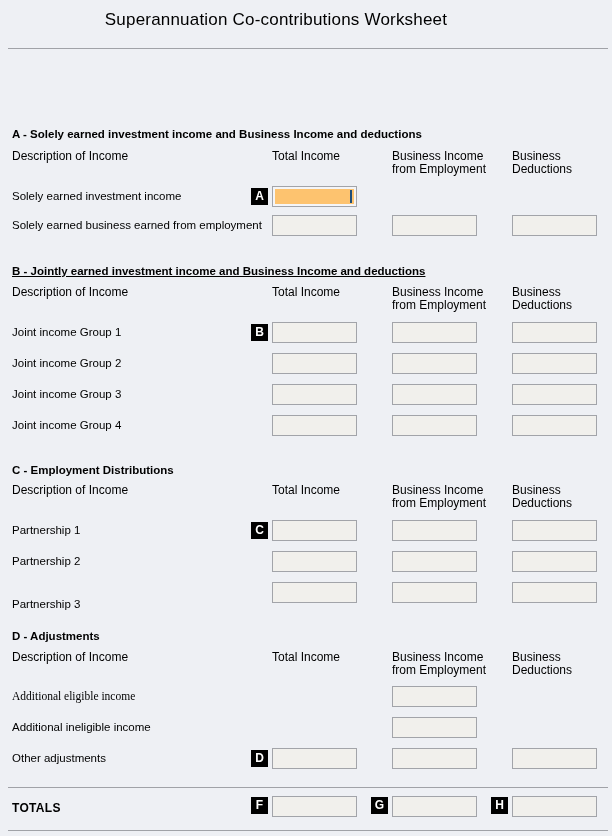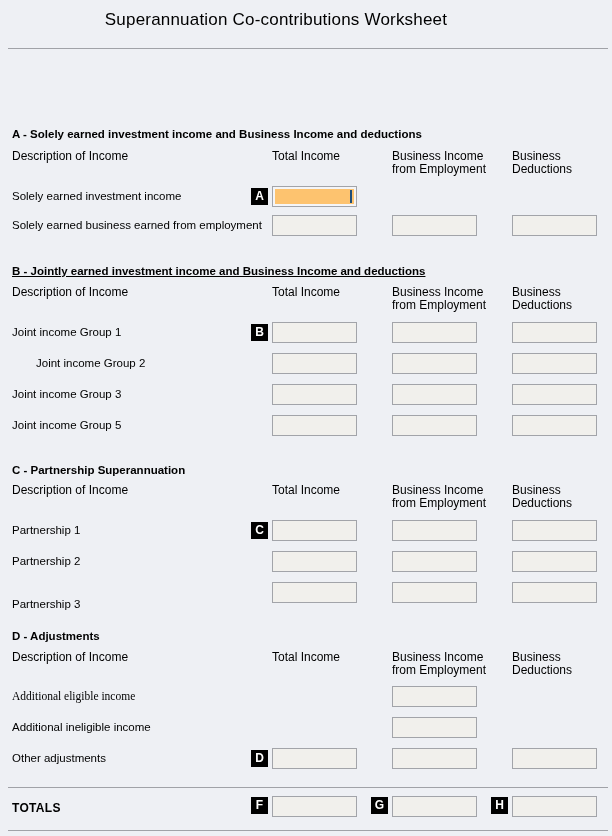--- a/index.html
+++ b/index.html
@@ -72,33 +72,33 @@
       <div class="colhead" style="left: 272px; top: 286px;">Total Income</div>
       <div class="colhead" style="left: 392px; top: 286px;">Business Income</div>
       <div class="colhead" style="left: 392px; top: 299px;">from Employment</div>
       <div class="colhead" style="left: 512px; top: 286px;">Business</div>
       <div class="colhead" style="left: 512px; top: 299px;">Deductions</div>
       <div class="row-label" style="top: 326px;">Joint income Group 1</div>
       <div class="marker" style="left: 251px; top: 324px;">B</div>
       <input type="text" class="field" value="" style="left: 272px; top: 322px;">
       <input type="text" class="field" value="" style="left: 392px; top: 322px;">
       <input type="text" class="field" value="" style="left: 512px; top: 322px;">
-      <div class="row-label" style="top: 357px; margin-left: 24px;">Joint income Group 2</div>
+      <div class="row-label" style="top: 357px;">Joint income Group 2</div>
       <input type="text" class="field" value="" style="left: 272px; top: 353px;">
       <input type="text" class="field" value="" style="left: 392px; top: 353px;">
       <input type="text" class="field" value="" style="left: 512px; top: 353px;">
       <div class="row-label" style="top: 388px;">Joint income Group 3</div>
       <input type="text" class="field" value="" style="left: 272px; top: 384px;">
       <input type="text" class="field" value="" style="left: 392px; top: 384px;">
       <input type="text" class="field" value="" style="left: 512px; top: 384px;">
-      <div class="row-label" style="top: 419px;">Joint income Group 5</div>
+      <div class="row-label" style="top: 419px;">Joint income Group 4</div>
       <input type="text" class="field" value="" style="left: 272px; top: 415px;">
       <input type="text" class="field" value="" style="left: 392px; top: 415px;">
       <input type="text" class="field" value="" style="left: 512px; top: 415px;">
-      <div class="sec-heading" style="top: 464px;">C - Partnership Superannuation</div>
+      <div class="sec-heading" style="top: 464px;">C - Employment Distributions</div>
       <div class="colhead" style="left: 12px; top: 484px;">Description of Income</div>
       <div class="colhead" style="left: 272px; top: 484px;">Total Income</div>
       <div class="colhead" style="left: 392px; top: 484px;">Business Income</div>
       <div class="colhead" style="left: 392px; top: 497px;">from Employment</div>
       <div class="colhead" style="left: 512px; top: 484px;">Business</div>
       <div class="colhead" style="left: 512px; top: 497px;">Deductions</div>
       <div class="row-label" style="top: 524px;">Partnership 1</div>
       <div class="marker" style="left: 251px; top: 522px;">C</div>
       <input type="text" class="field" value="" style="left: 272px; top: 520px;">
       <input type="text" class="field" value="" style="left: 392px; top: 520px;">

